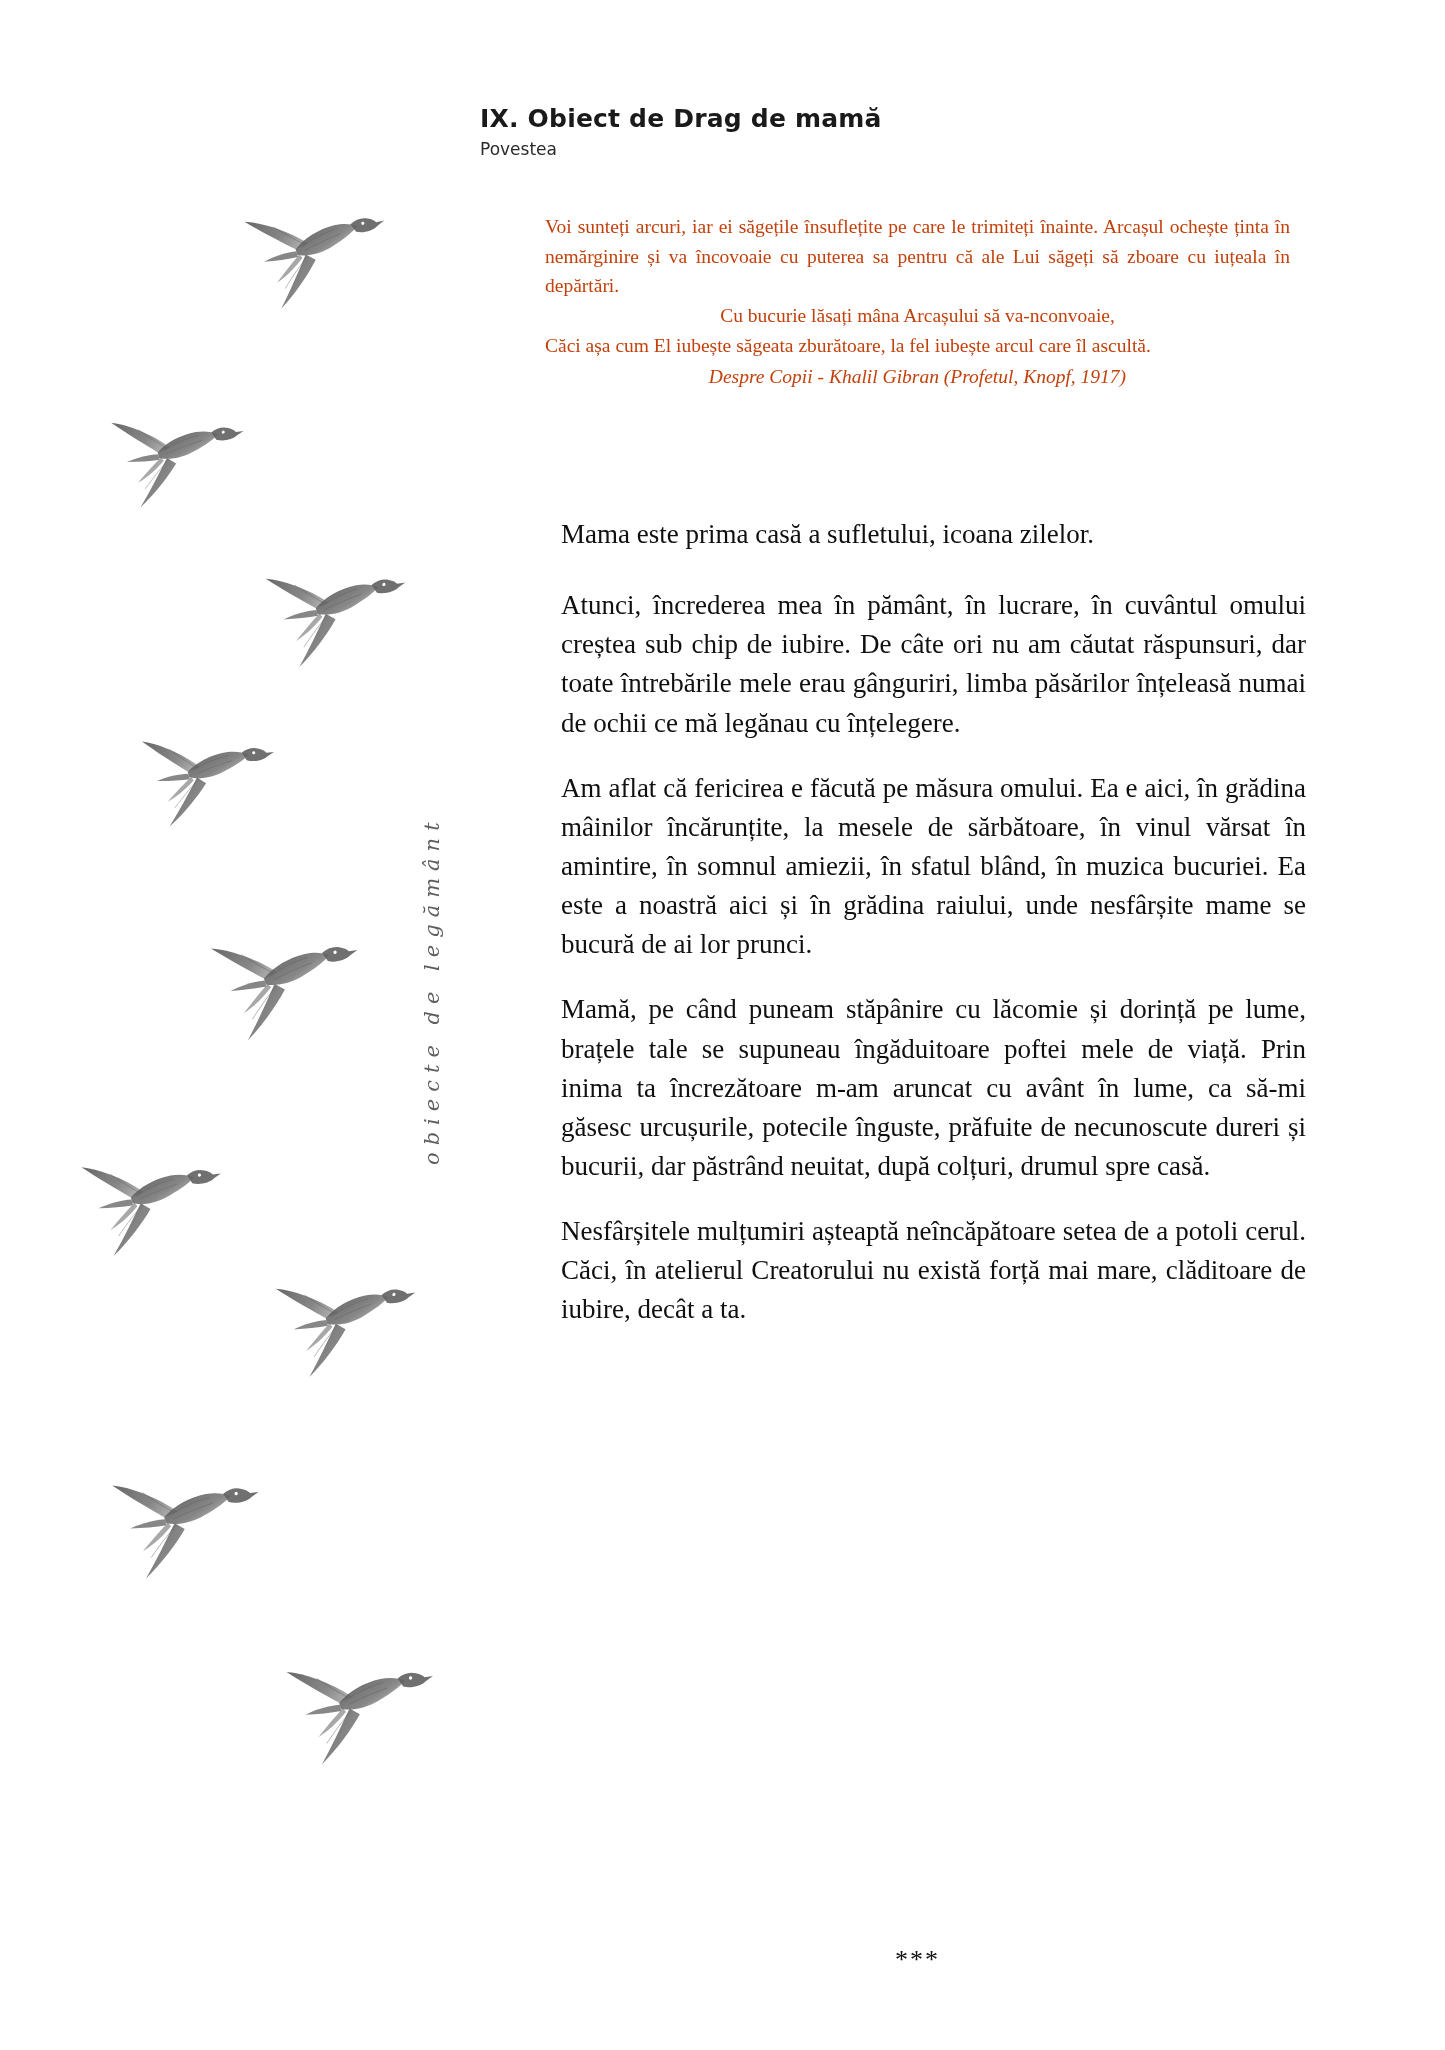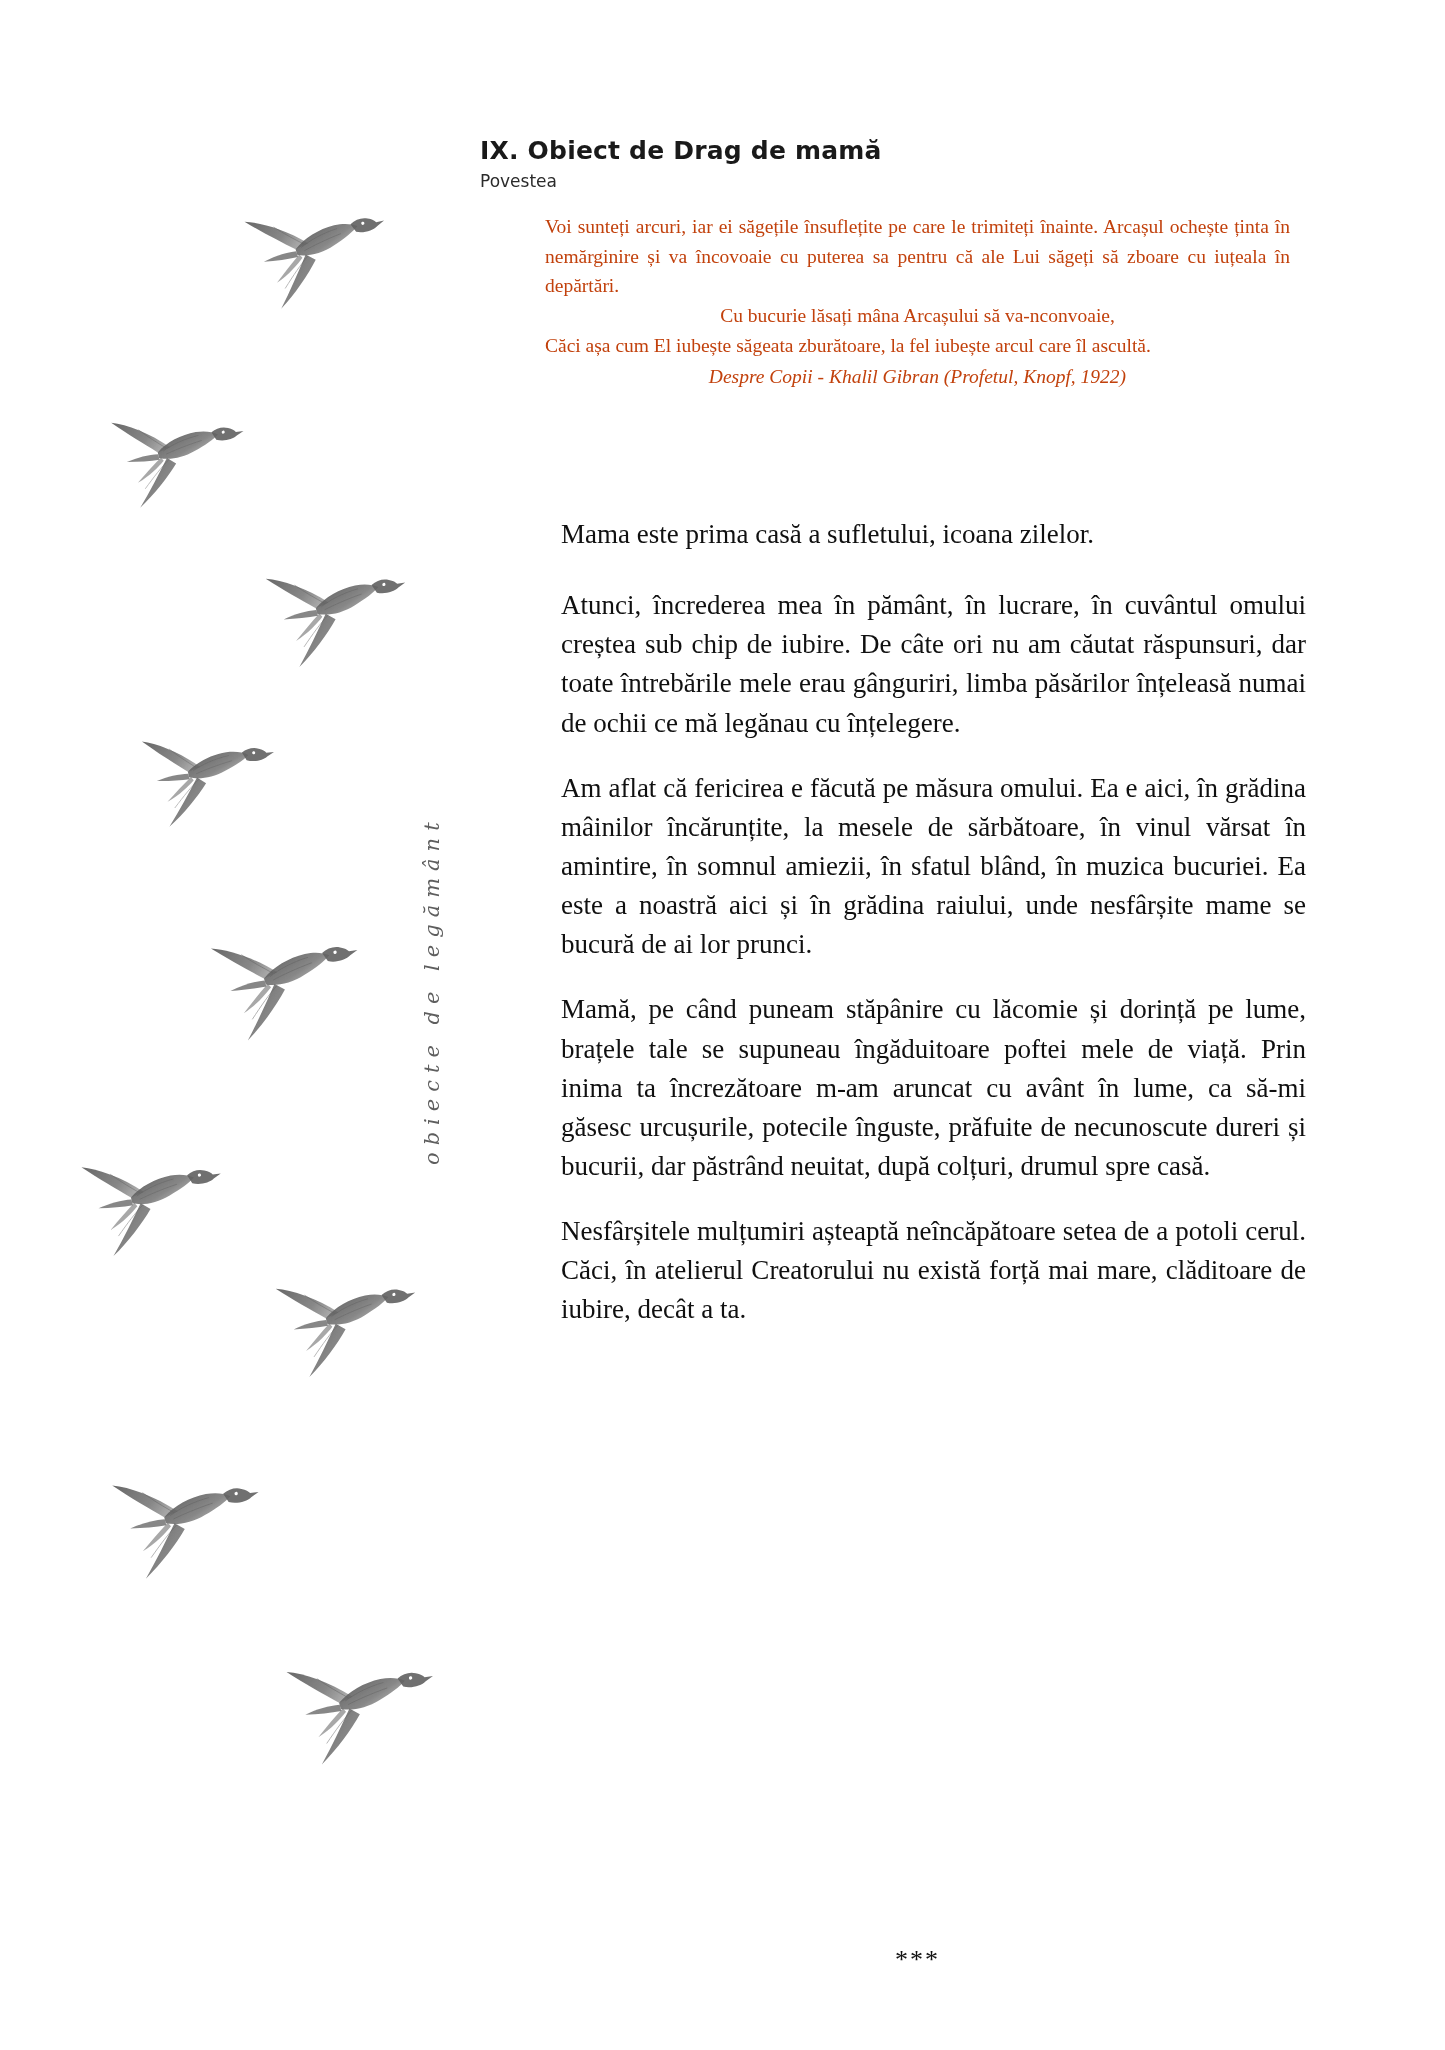--- a/index.html
+++ b/index.html
@@ -20,21 +20,20 @@
     position: absolute;
     inset: 0;
   }
 
   
   .doc-header {
     position: absolute;
     left: 480px;
     top: 104px;
     width: 820px;
-    margin-top: 32px;
   }
   .doc-title {
     font-family: "DejaVu Sans", sans-serif;
     font-size: 25px;
     font-weight: bold;
     letter-spacing: 0.2px;
     color: #1a1a1a;
     margin: 0;
   }
   .doc-subtitle {
@@ -130,21 +129,21 @@
 
   <div class="doc-header">
     <h1 class="doc-title">IX. Obiect de Drag de mamă</h1>
     <h2 class="doc-subtitle">Povestea</h2>
   </div>
 
   <div class="epigraph">
     <p>Voi sunteți arcuri, iar ei săgețile însuflețite pe care le trimiteți înainte. Arcașul ochește ținta în nemărginire și va încovoaie cu puterea sa pentru că ale Lui săgeți să zboare cu iuțeala în depărtări.</p>
     <p class="nojust">Cu bucurie lăsați mâna Arcașului să va-nconvoaie,</p>
     <p>Căci așa cum El iubește săgeata zburătoare, la fel iubește arcul care îl ascultă.</p>
-    <p class="attrib nojust">Despre Copii - Khalil Gibran (Profetul, Knopf, 1922)</p>
+    <p class="attrib nojust">Despre Copii - Khalil Gibran (Profetul, Knopf, 1917)</p>
   </div>
 
   <div class="body-text">
     <p class="lead">Mama este prima casă a sufletului, icoana zilelor.</p>
     <p>Atunci, încrederea mea în pământ, în lucrare, în cuvântul omului creștea sub chip de iubire. De câte ori nu am căutat răspunsuri, dar toate întrebările mele erau gânguriri, limba păsărilor înțeleasă numai de ochii ce mă legănau cu înțelegere.</p>
     <p>Am aflat că fericirea e făcută pe măsura omului. Ea e aici, în grădina mâinilor încărunțite, la mesele de sărbătoare, în vinul vărsat în amintire, în somnul amiezii, în sfatul blând, în muzica bucuriei. Ea este a noastră aici și în grădina raiului, unde nesfârșite mame se bucură de ai lor prunci.</p>
     <p>Mamă, pe când puneam stăpânire cu lăcomie și dorință pe lume, brațele tale se supuneau îngăduitoare poftei mele de viață. Prin inima ta încrezătoare m-am aruncat cu avânt în lume, ca să-mi găsesc urcușurile, potecile înguste, prăfuite de necunoscute dureri și bucurii, dar păstrând neuitat, după colțuri, drumul spre casă.</p>
     <p>Nesfârșitele mulțumiri așteaptă neîncăpătoare setea de a potoli cerul. Căci, în atelierul Creatorului nu există forță mai mare, clăditoare de iubire, decât a ta.</p>
   </div>
 

